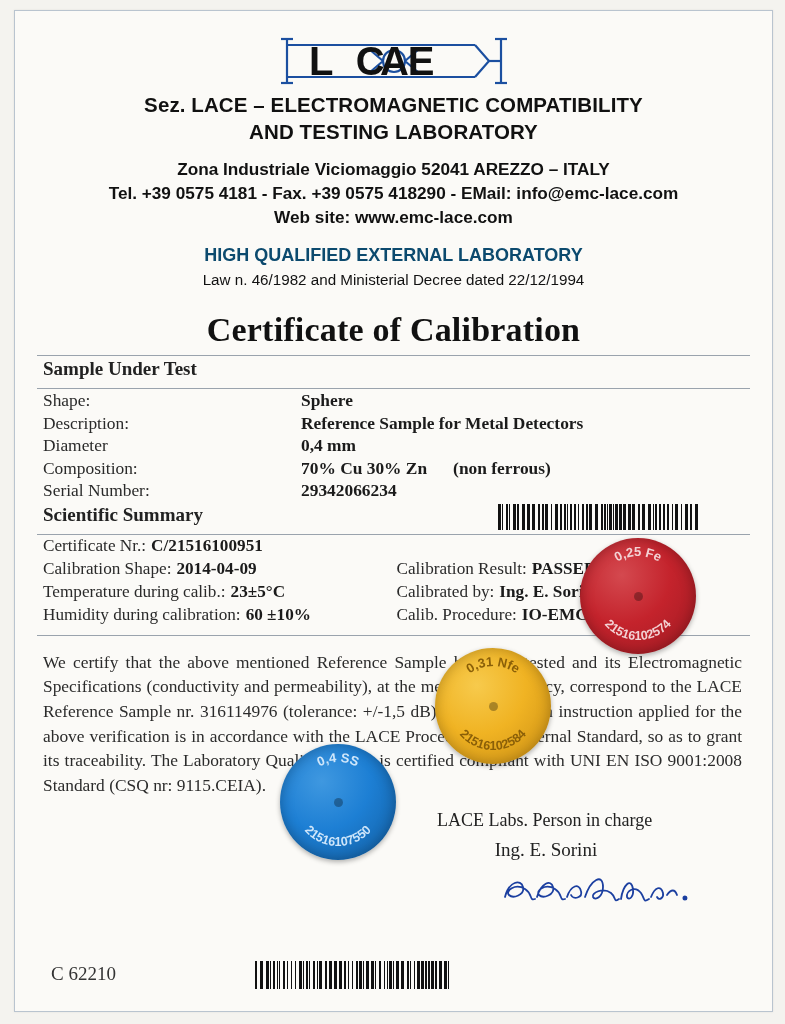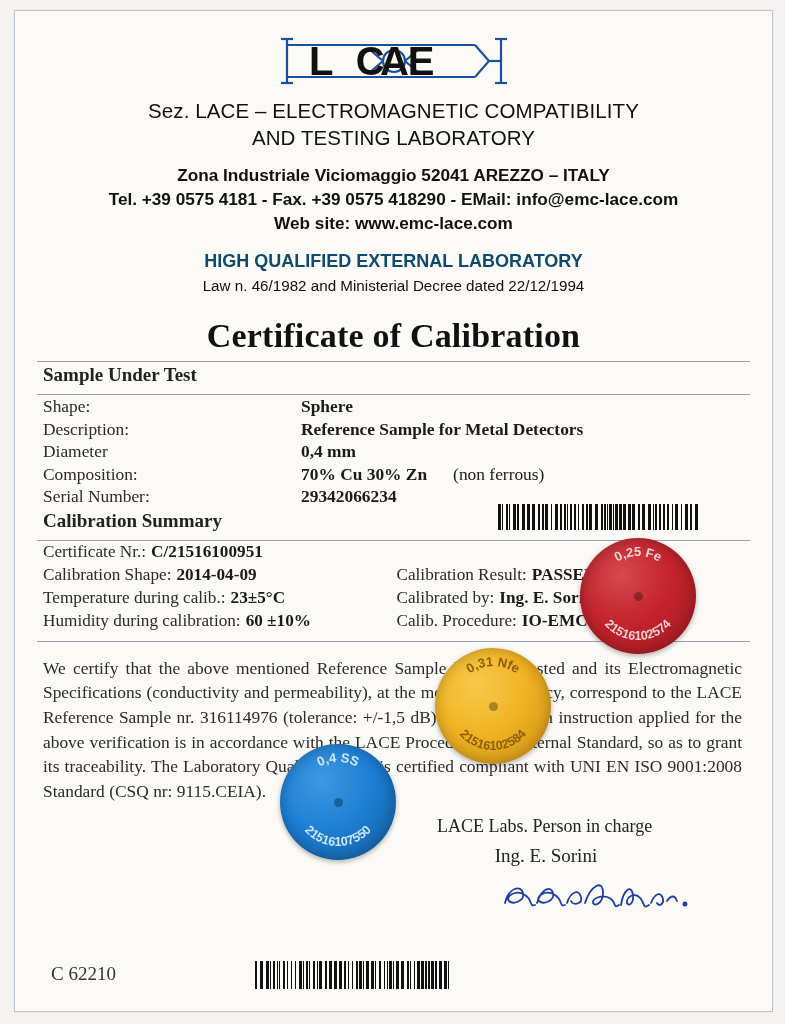--- a/index.html
+++ b/index.html
@@ -39,26 +39,26 @@
     text-align: center;
     padding-top: 14px;
     height: 56px;
   }
   .logo-svg { display: inline-block; }
 
   
   .org-title {
     text-align: center;
     font-family: "Liberation Sans", sans-serif;
-    font-weight: normal;
+    font-weight: bold;
     font-size: 20.5px;
     line-height: 1.32;
     color: #111;
     letter-spacing: 0.1px;
-    margin-top: 6px;
+    margin-top: 0;
   }
   .addr {
     text-align: center;
     font-family: "Liberation Sans", sans-serif;
     font-weight: bold;
     font-size: 17.2px;
     line-height: 1.38;
     color: #111;
     margin-top: 13px;
   }
@@ -109,21 +109,21 @@
   }
   .row .lbl {
     width: 258px;
     flex: 0 0 258px;
   }
   .row .val {
     font-weight: bold;
     color: #1b1b1b;
   }
   .row .val .sub {
-    font-weight: normal;
+    font-weight: bold;
     padding-left: 26px;
   }
 
   
   .barcode-inline {
     position: absolute;
     right: 24px;
     top: 493px;
     width: 250px;
     height: 26px;
@@ -291,21 +291,21 @@
         <div class="row">
           <div class="lbl">Composition:</div>
           <div class="val"><span>70% Cu 30% Zn</span><span class="sub">(non ferrous)</span></div>
         </div>
         <div class="row">
           <div class="lbl">Serial Number:</div>
           <div class="val"><span>29342066234</span></div>
         </div>
       </div>
 
-      <div class="sec-head">Calibration Summary</div>
+      <div class="sec-head">Scientific Summary</div>
       <div class="rule"></div>
       <div class="summary">
         <div class="srow">
           <div class="scol">
             <span class="k">Certificate Nr.:</span>
             <span class="v">C/21516100951</span>
           </div>
           <div class="scol">
             <span class="k"></span>
             <span class="v"></span>

